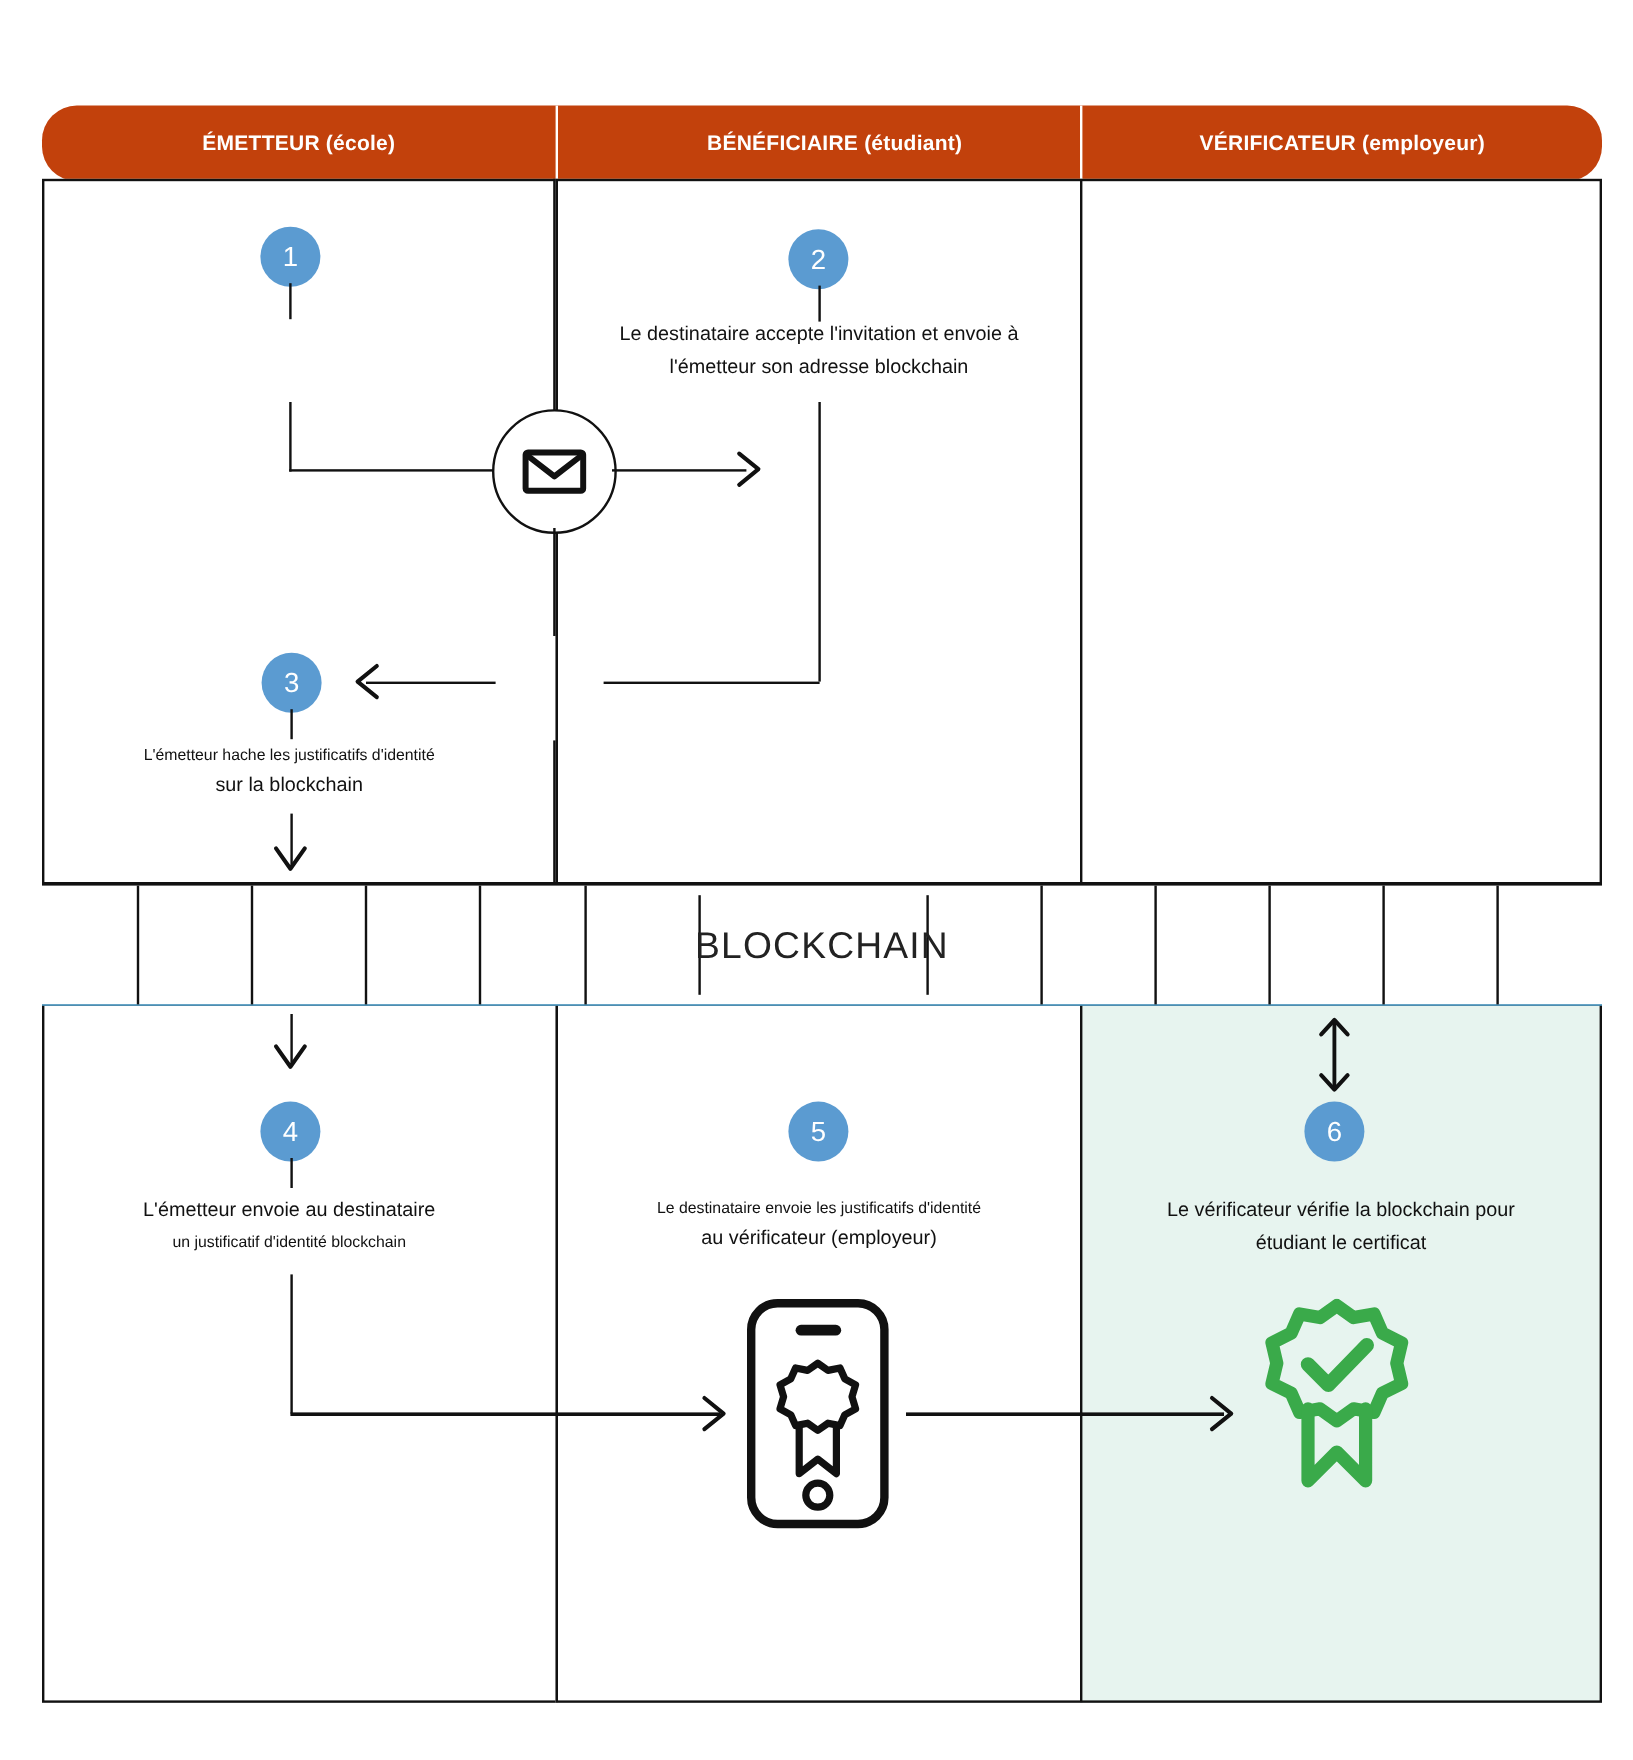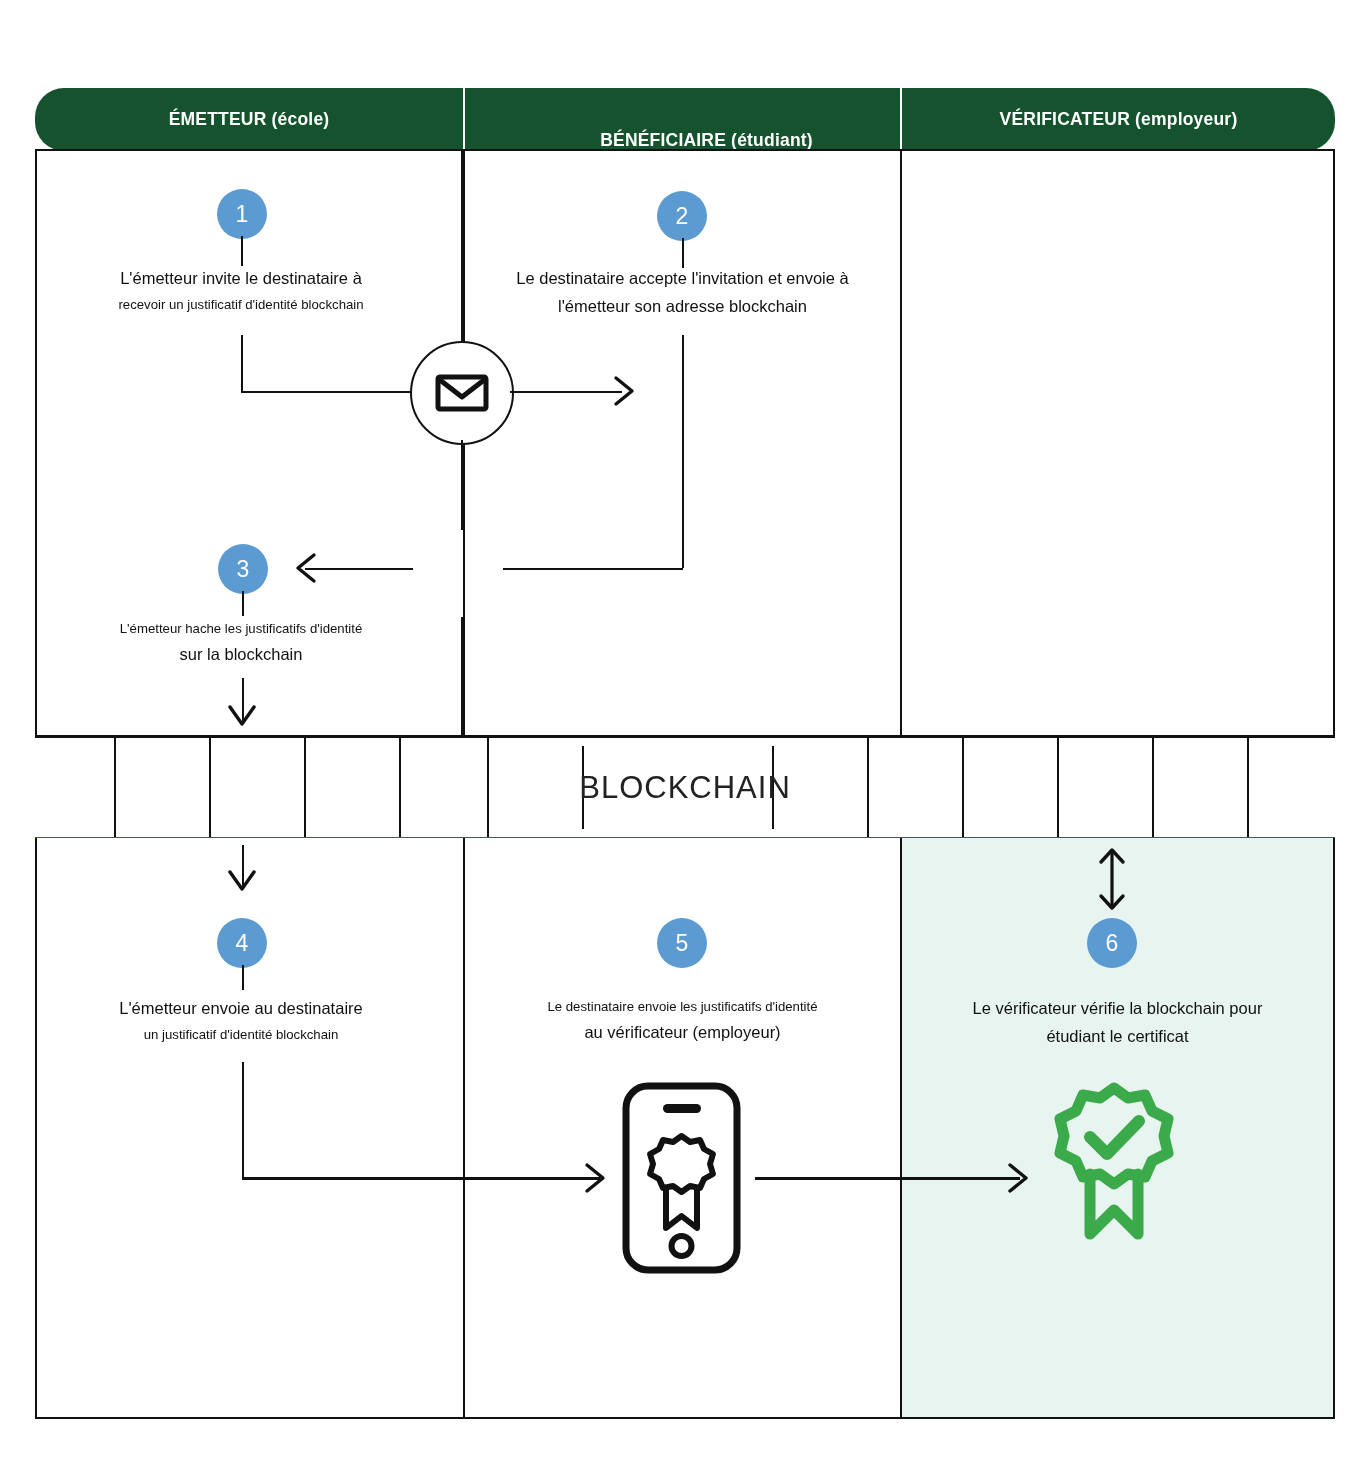--- a/index.html
+++ b/index.html
@@ -7,21 +7,21 @@
     width:1361px;height:1467px;
     font-family:"Liberation Sans","DejaVu Sans",sans-serif;
     color:#111111;
     overflow:hidden;
   }
   #stage{position:relative;width:1361px;height:1467px;}
 
   
   .header-band{
     position:absolute;left:35px;top:88px;width:1300px;height:63px;
-    background:#14532d;
+    background:#c2410c;
     border-radius:29px;
   }
   .header-cell{
     position:absolute;top:0;height:63px;
     display:flex;align-items:center;justify-content:center;
     color:#ffffff;font-size:17.5px;font-weight:700;letter-spacing:.2px;
     white-space:nowrap;
   }
   .header-sep{position:absolute;top:0;width:2px;height:63px;background:#ffffff;}
 
@@ -78,46 +78,41 @@
 </head>
 <body>
 
 <div id="stage">
 
   <div class="header-band">
     <div class="header-cell" style="left:0px;width:428px;">
       <span>ÉMETTEUR (école)</span>
     </div>
     <div class="header-sep" style="left:428px;"></div>
-    <div class="header-cell" style="left:428px;width:487px;align-items:flex-end;">
+    <div class="header-cell" style="left:417px;width:487px;">
       <span>BÉNÉFICIAIRE (étudiant)</span>
     </div>
     <div class="header-sep" style="left:865px;"></div>
     <div class="header-cell" style="left:867px;width:433px;">
       <span>VÉRIFICATEUR (employeur)</span>
     </div>
   </div>
 
   <div class="panel" style="left:35px;top:149px;width:430px;height:588px;"></div>
   <div class="panel" style="left:463px;top:149px;width:439px;height:588px;"></div>
   <div class="panel" style="left:900px;top:149px;width:435px;height:588px;"></div>
 
   <div class="panel" style="left:35px;top:836px;width:430px;height:583px;"></div>
   <div class="panel" style="left:463px;top:836px;width:439px;height:583px;"></div>
   <div class="panel teal" style="left:900px;top:836px;width:435px;height:583px;"></div>
 
   <div class="bubble" style="left:217px;top:189px;">
     <span>1</span>
   </div>
   <div class="vline" style="left:240.5px;top:236px;height:30px;"></div>
-  <div class="steptext" style="left:40px;top:270px;width:402px;">
-    <span class="l1 big">L'émetteur invite le destinataire à</span>
-    <span class="gap"></span>
-    <span class="l2 small">recevoir un justificatif d'identité blockchain</span>
-  </div>
 
   <div class="vline" style="left:240.5px;top:335px;height:58px;"></div>
   <div class="hline" style="left:240.5px;top:390.5px;width:184px;"></div>
 
   <div class="bubble" style="left:657px;top:191px;">
     <span>2</span>
   </div>
   <div class="vline" style="left:681.5px;top:238px;height:30px;"></div>
   <div class="steptext" style="left:470px;top:270px;width:425px;">
     <span class="l1 big">Le destinataire accepte l'invitation et envoie à</span>

